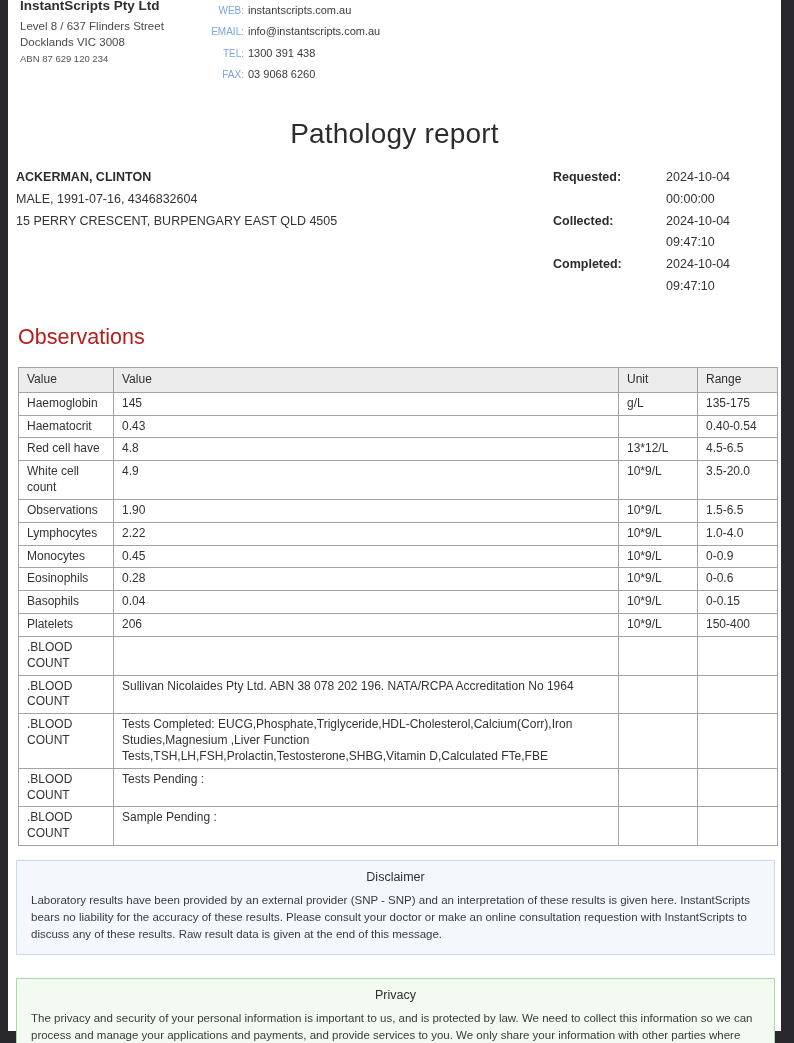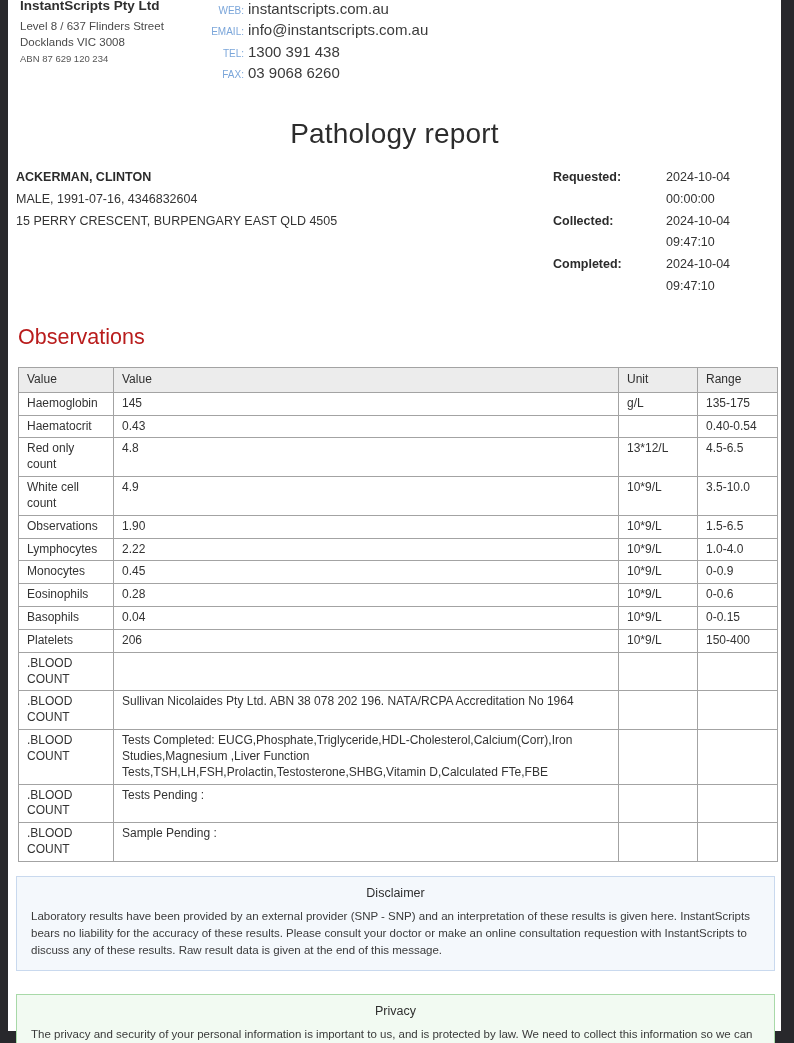--- a/index.html
+++ b/index.html
@@ -22,21 +22,21 @@
 
   
   .letterhead { display: flex; margin: -2px 0 0 12px; }
   .company-block { width: 180px; }
   .company-name { font-size: 13.5px; font-weight: bold; color: #2f2f2f; line-height: 1.25; margin-bottom: 3px; }
   .address-line { font-size: 11.5px; color: #4a4a4a; line-height: 1.4; }
   .abn { font-size: 9.5px; color: #555; margin-top: 3px; }
   .contacts { margin-top: 0; }
   .contact-row { line-height: 1.34; white-space: nowrap; }
   .clabel { color: #7ba6da; font-size: 10px; display: inline-block; width: 44px; text-align: right; margin-right: 4px; }
-  .cvalue { color: #3a3a3a; font-size: 15px; }
+  .cvalue { color: #3a3a3a; font-size: 11px; }
 
   
   .report-title { text-align: center; font-size: 28px; font-weight: 500; color: #2c2c2c; margin-top: 34px; letter-spacing: 0.2px; }
 
   
   .patient-row { display: flex; justify-content: space-between; margin: 17px 0 0 8px; }
   .patient-block { font-size: 12.5px; color: #333; line-height: 1.75; }
   .patient-name { font-weight: bold; color: #2b2b2b; }
   .dates-block { font-size: 12.5px; line-height: 1.75; margin-right: 0; width: 228px; }
   .date-row { display: flex; gap: 26px; }
@@ -145,30 +145,30 @@
             <td>g/L</td>
             <td>135-175</td>
           </tr>
           <tr>
             <td>Haematocrit</td>
             <td>0.43</td>
             <td></td>
             <td>0.40-0.54</td>
           </tr>
           <tr>
-            <td>Red only count</td>
+            <td>Red cell have</td>
             <td>4.8</td>
             <td>13*12/L</td>
             <td>4.5-6.5</td>
           </tr>
           <tr>
             <td>White cell count</td>
             <td>4.9</td>
             <td>10*9/L</td>
-            <td>3.5-10.0</td>
+            <td>3.5-20.0</td>
           </tr>
           <tr>
             <td>Observations</td>
             <td>1.90</td>
             <td>10*9/L</td>
             <td>1.5-6.5</td>
           </tr>
           <tr>
             <td>Lymphocytes</td>
             <td>2.22</td>

